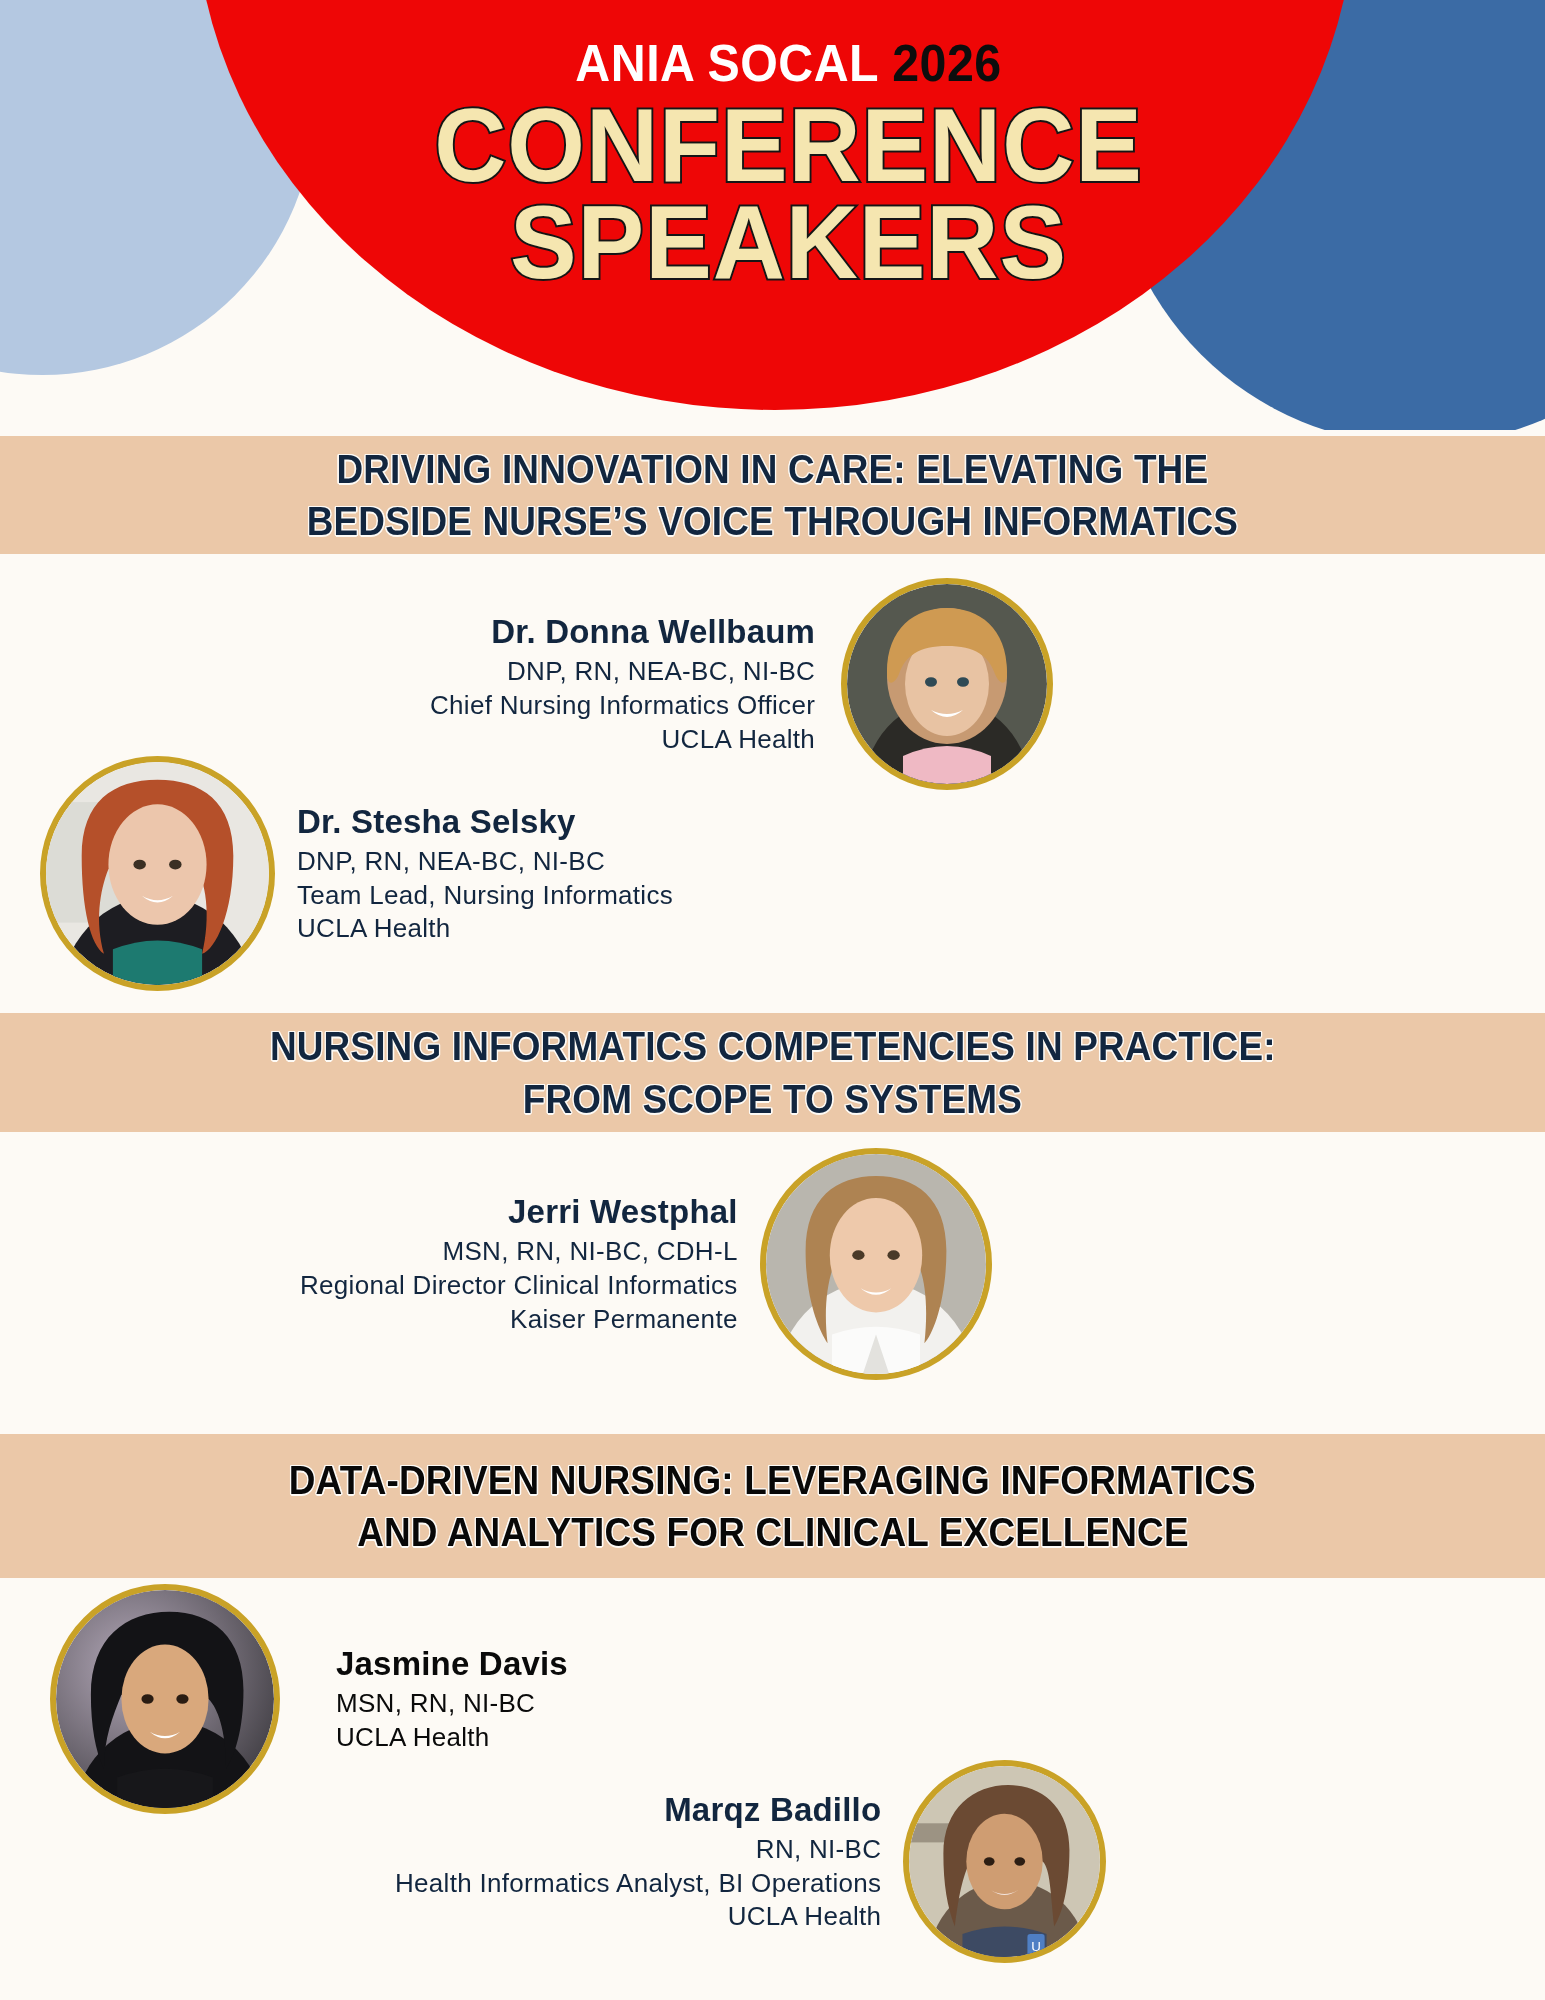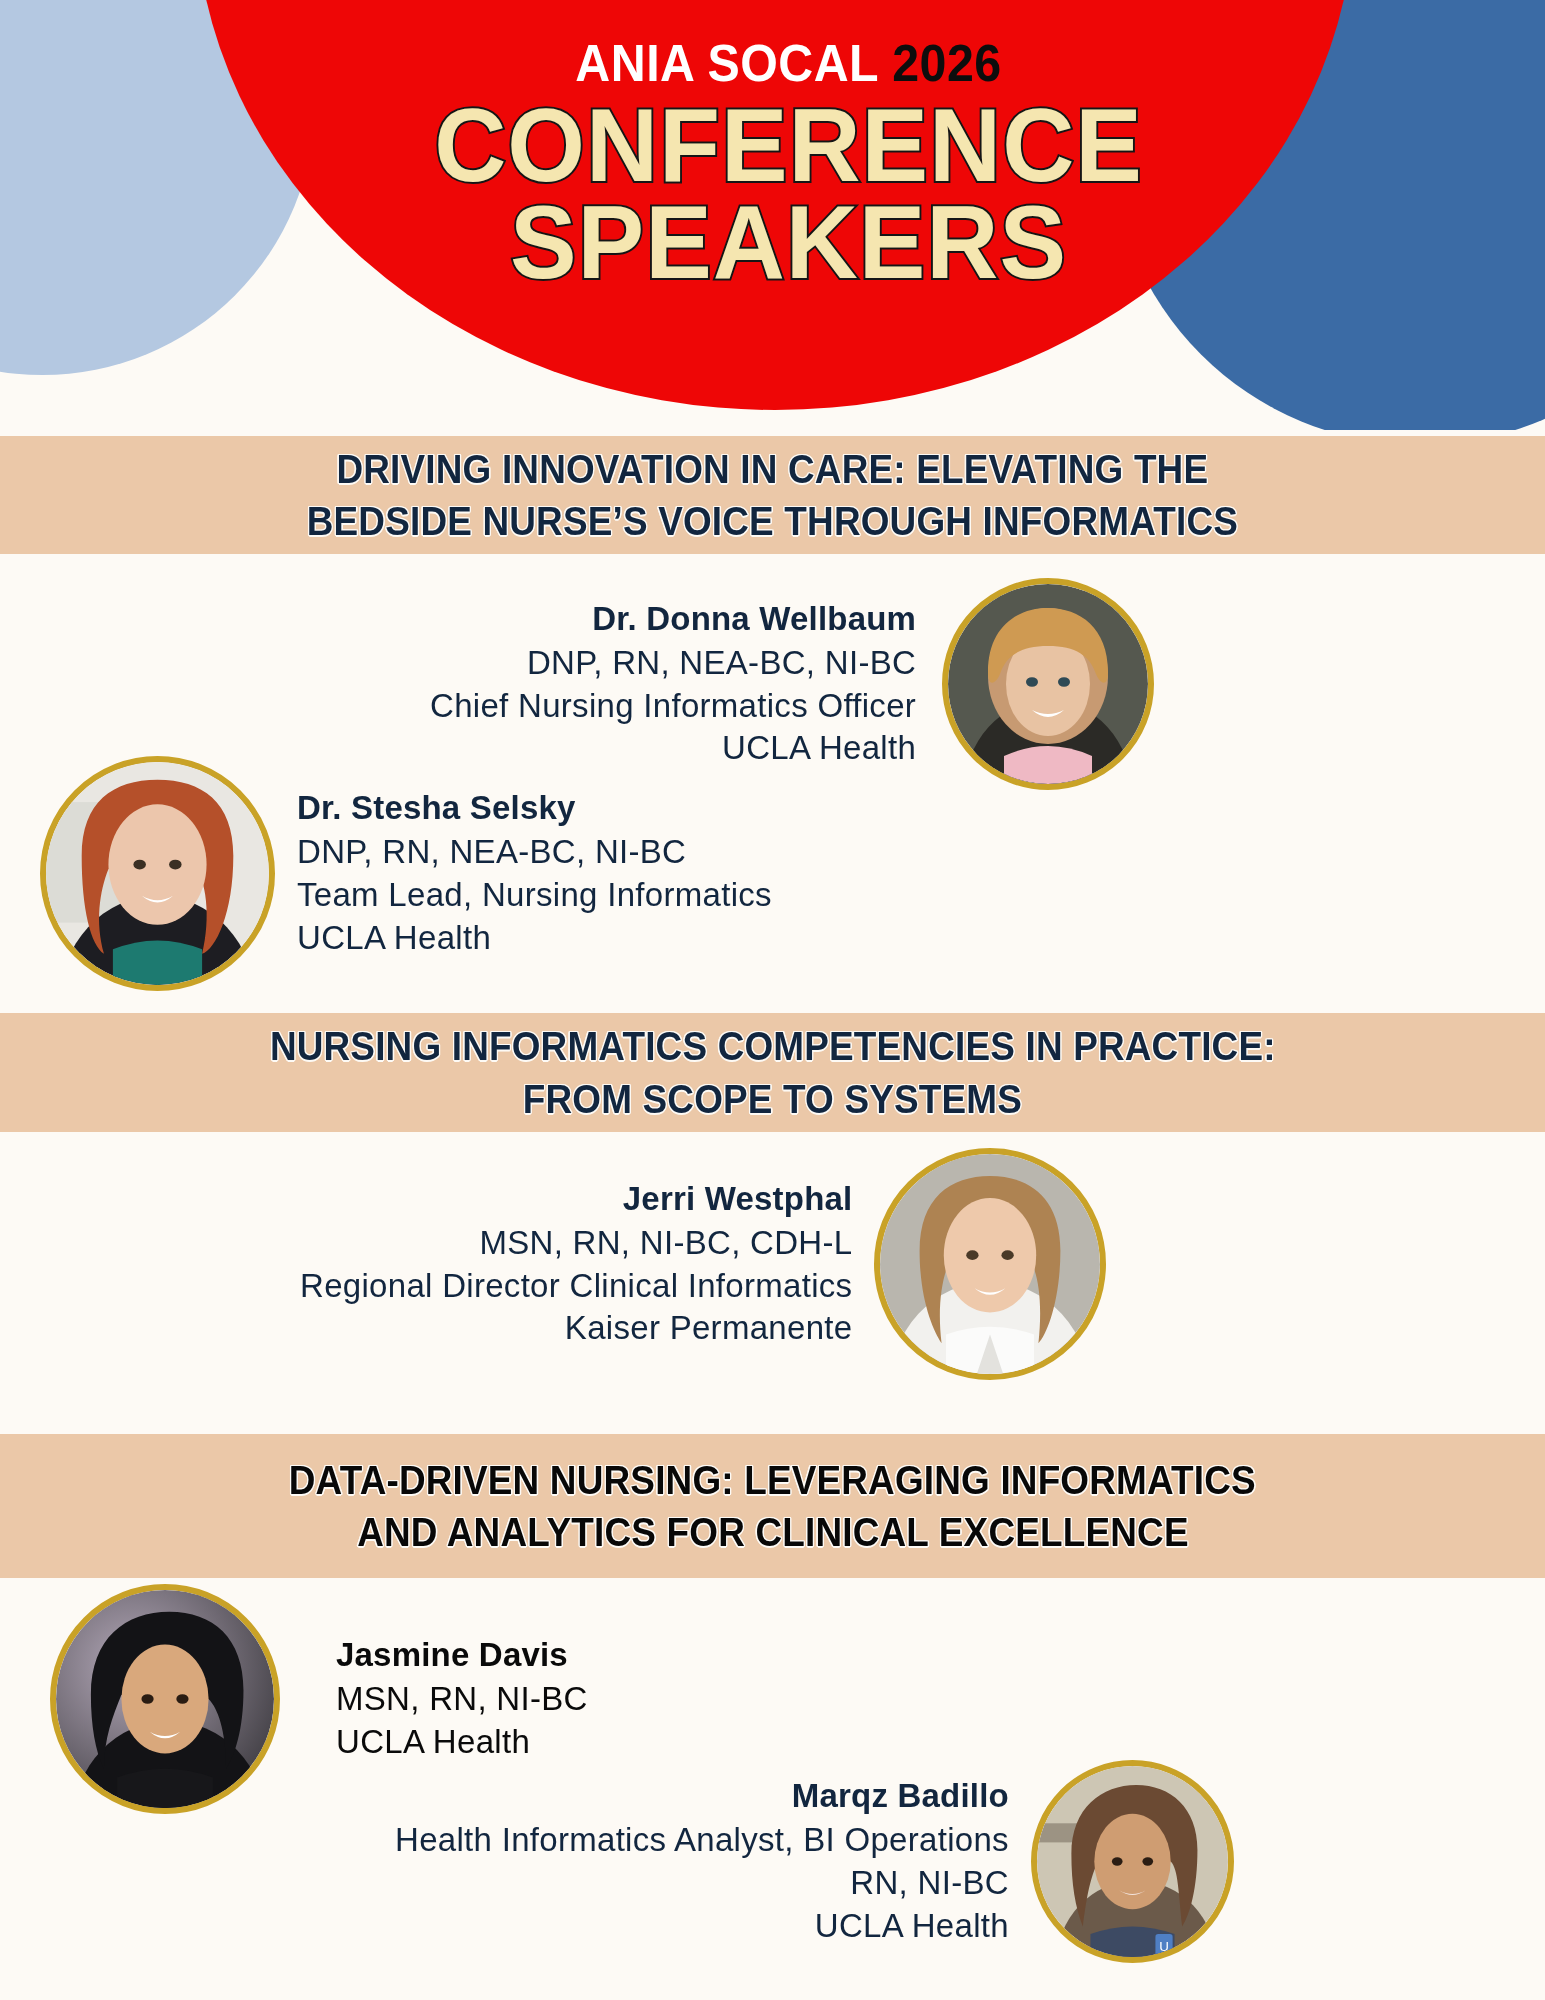--- a/index.html
+++ b/index.html
@@ -132,21 +132,21 @@
   .spk .txt { line-height: 1.30; }
   .spk .nm {
     font-weight: 700;
     font-size: 33px;
     letter-spacing: 0.2px;
     margin-bottom: 1px;
     display: block;
   }
   .spk .ln {
     font-weight: 400;
-    font-size: 33px;
+    font-size: 26px;
     letter-spacing: 0.3px;
     display: block;
   }
   .spk .txt.r { text-align: right; }
   .spk .txt.l { text-align: left; }
 
   
   .photo {
     flex: 0 0 auto;
     border-radius: 50%;
@@ -314,22 +314,22 @@
     <div class="txt l">
       <span class="nm">Jasmine Davis</span>
       <span class="ln">MSN, RN, NI-BC</span>
       <span class="ln">UCLA Health</span>
     </div>
   </div>
 
   <div class="spk" id="spk-marqz">
     <div class="txt r">
       <span class="nm">Marqz Badillo</span>
+      <span class="ln">RN, NI-BC</span>
       <span class="ln">Health Informatics Analyst, BI Operations</span>
-      <span class="ln">RN, NI-BC</span>
       <span class="ln">UCLA Health</span>
     </div>
     <div class="photo">
       <div class="inner">
         <svg viewBox="0 0 100 100" preserveAspectRatio="xMidYMid slice" aria-hidden="true">
           <rect width="100" height="100" fill="#cdc6b4"></rect>
           <rect x="0" y="30" width="44" height="10" fill="#9c9383"></rect>
           <ellipse cx="52" cy="104" rx="42" ry="44" fill="#6b5a4a"></ellipse>
           <path d="M18 46c0-24 16-36 34-36s32 12 32 34c0 20-4 34-8 40-2-18-2-30-6-34-12 6-30 6-38 0-4 8-6 18-8 34-4-10-6-22-6-38z" fill="#6b4a33"></path>
           <ellipse cx="50" cy="50" rx="20" ry="25" fill="#cf9d72"></ellipse>

